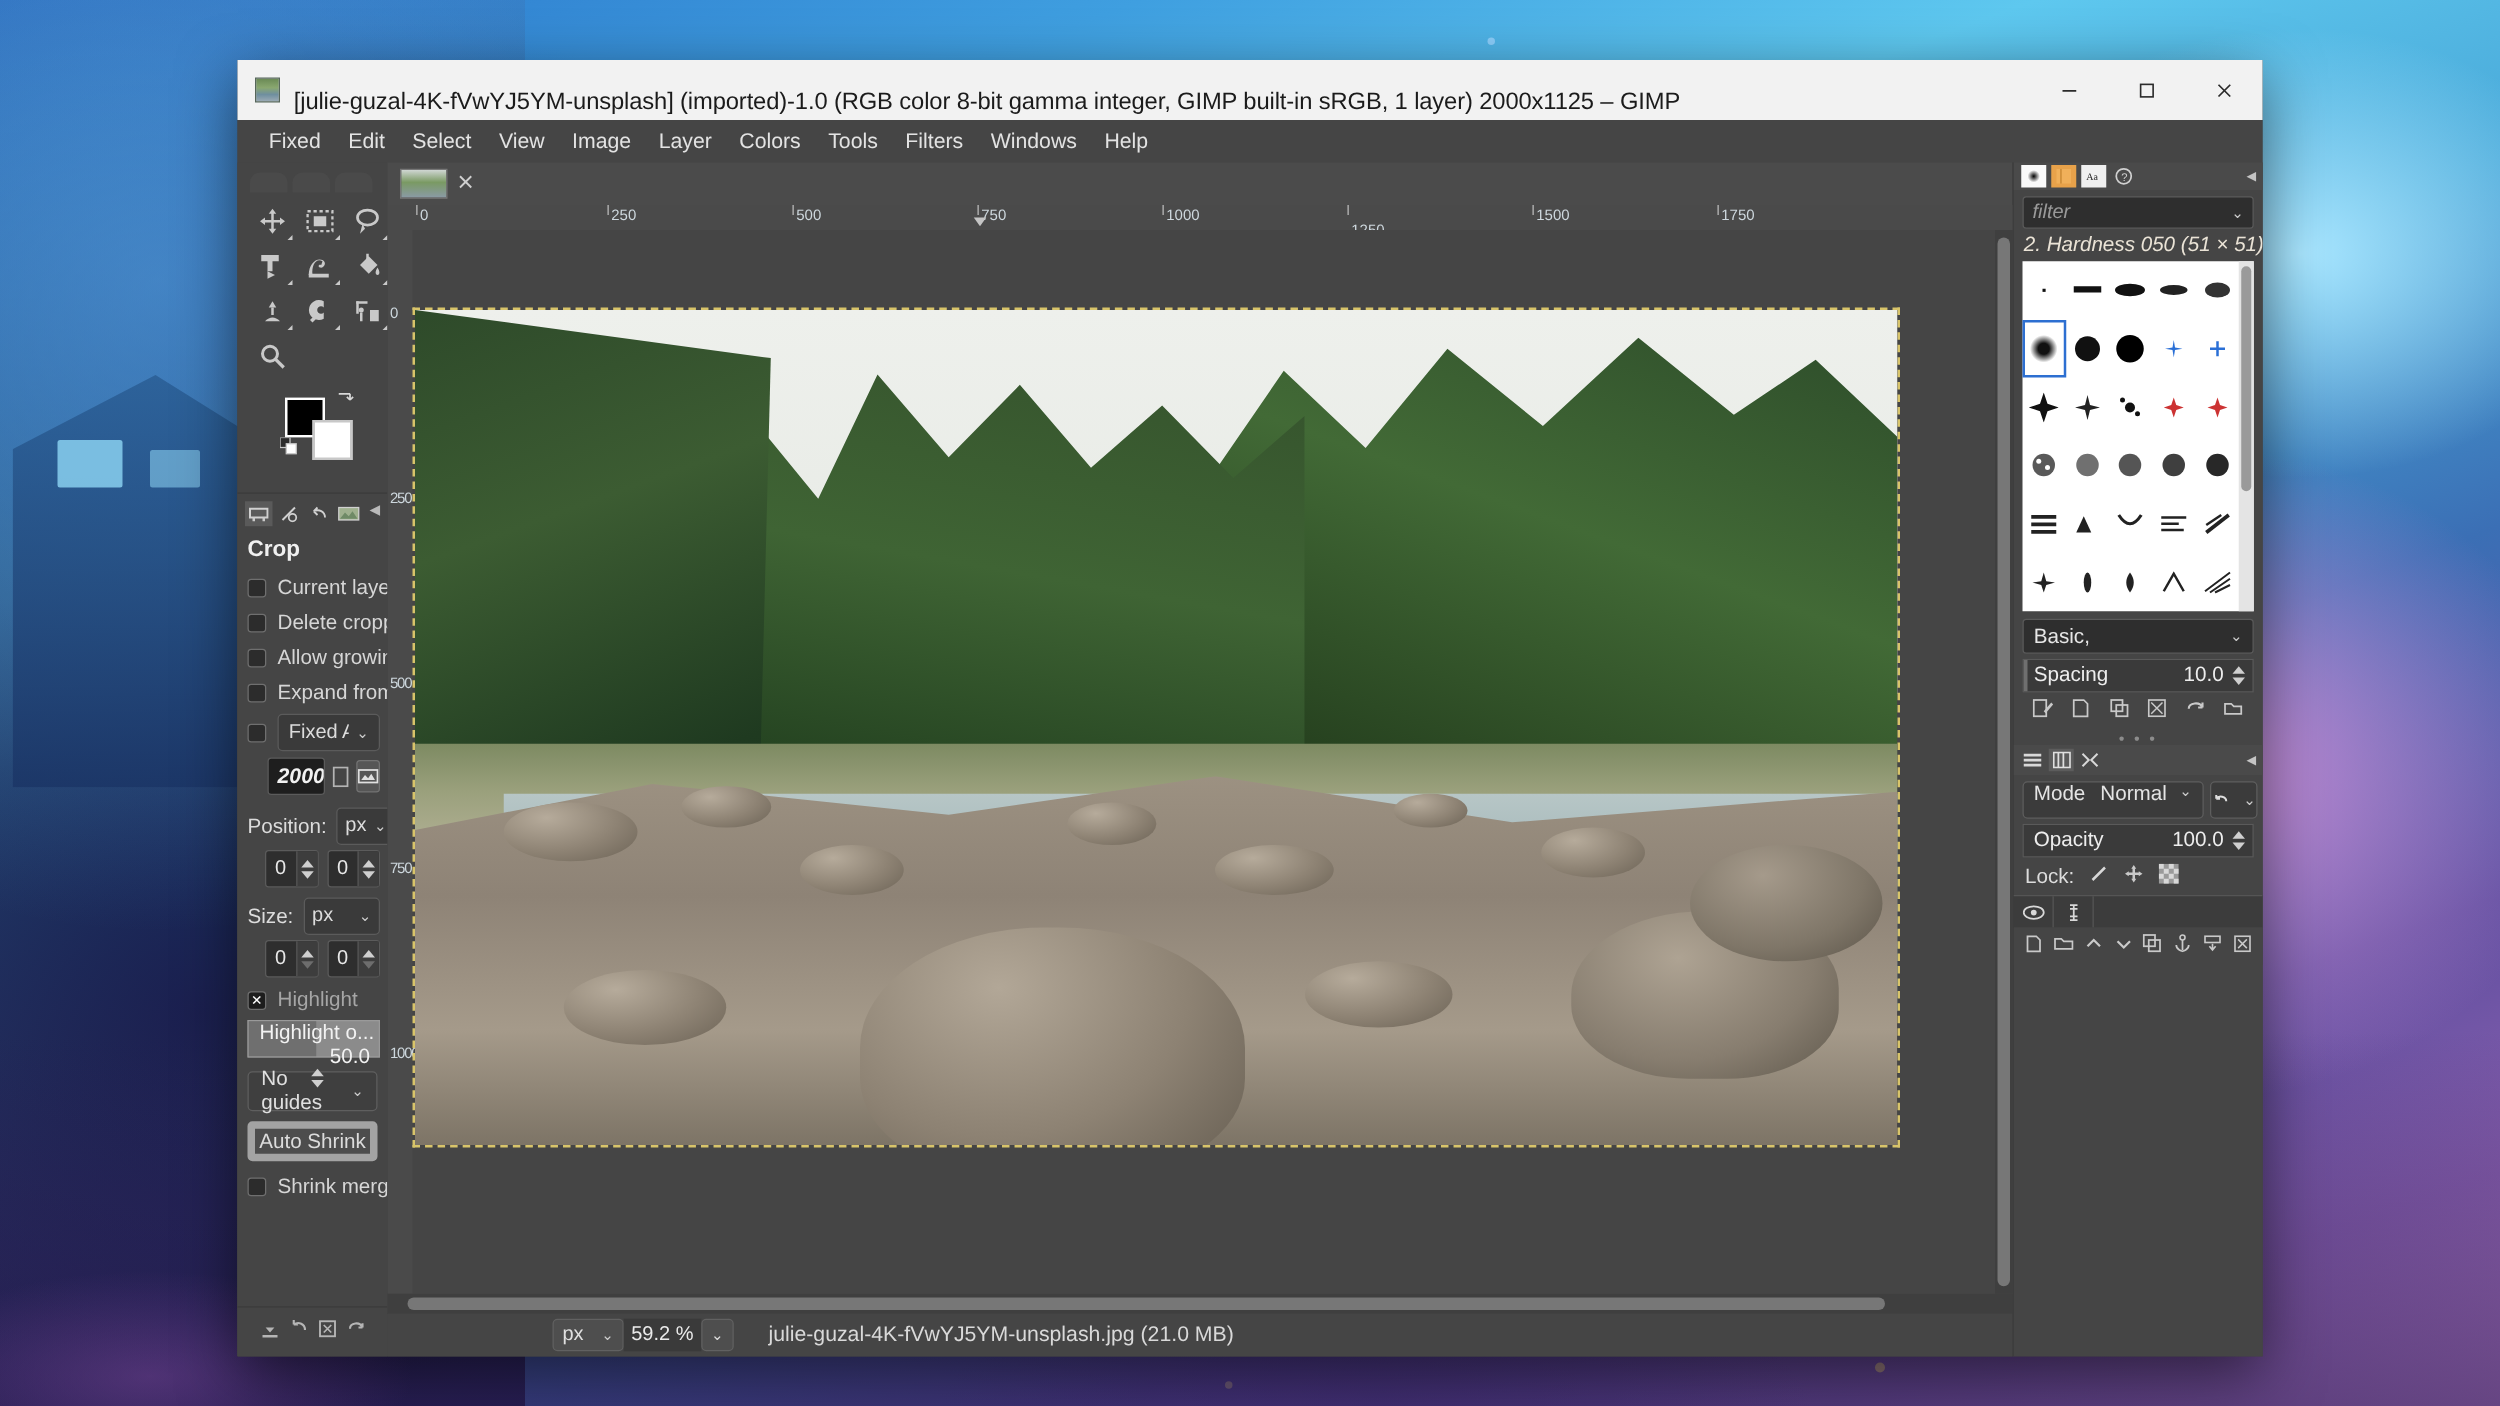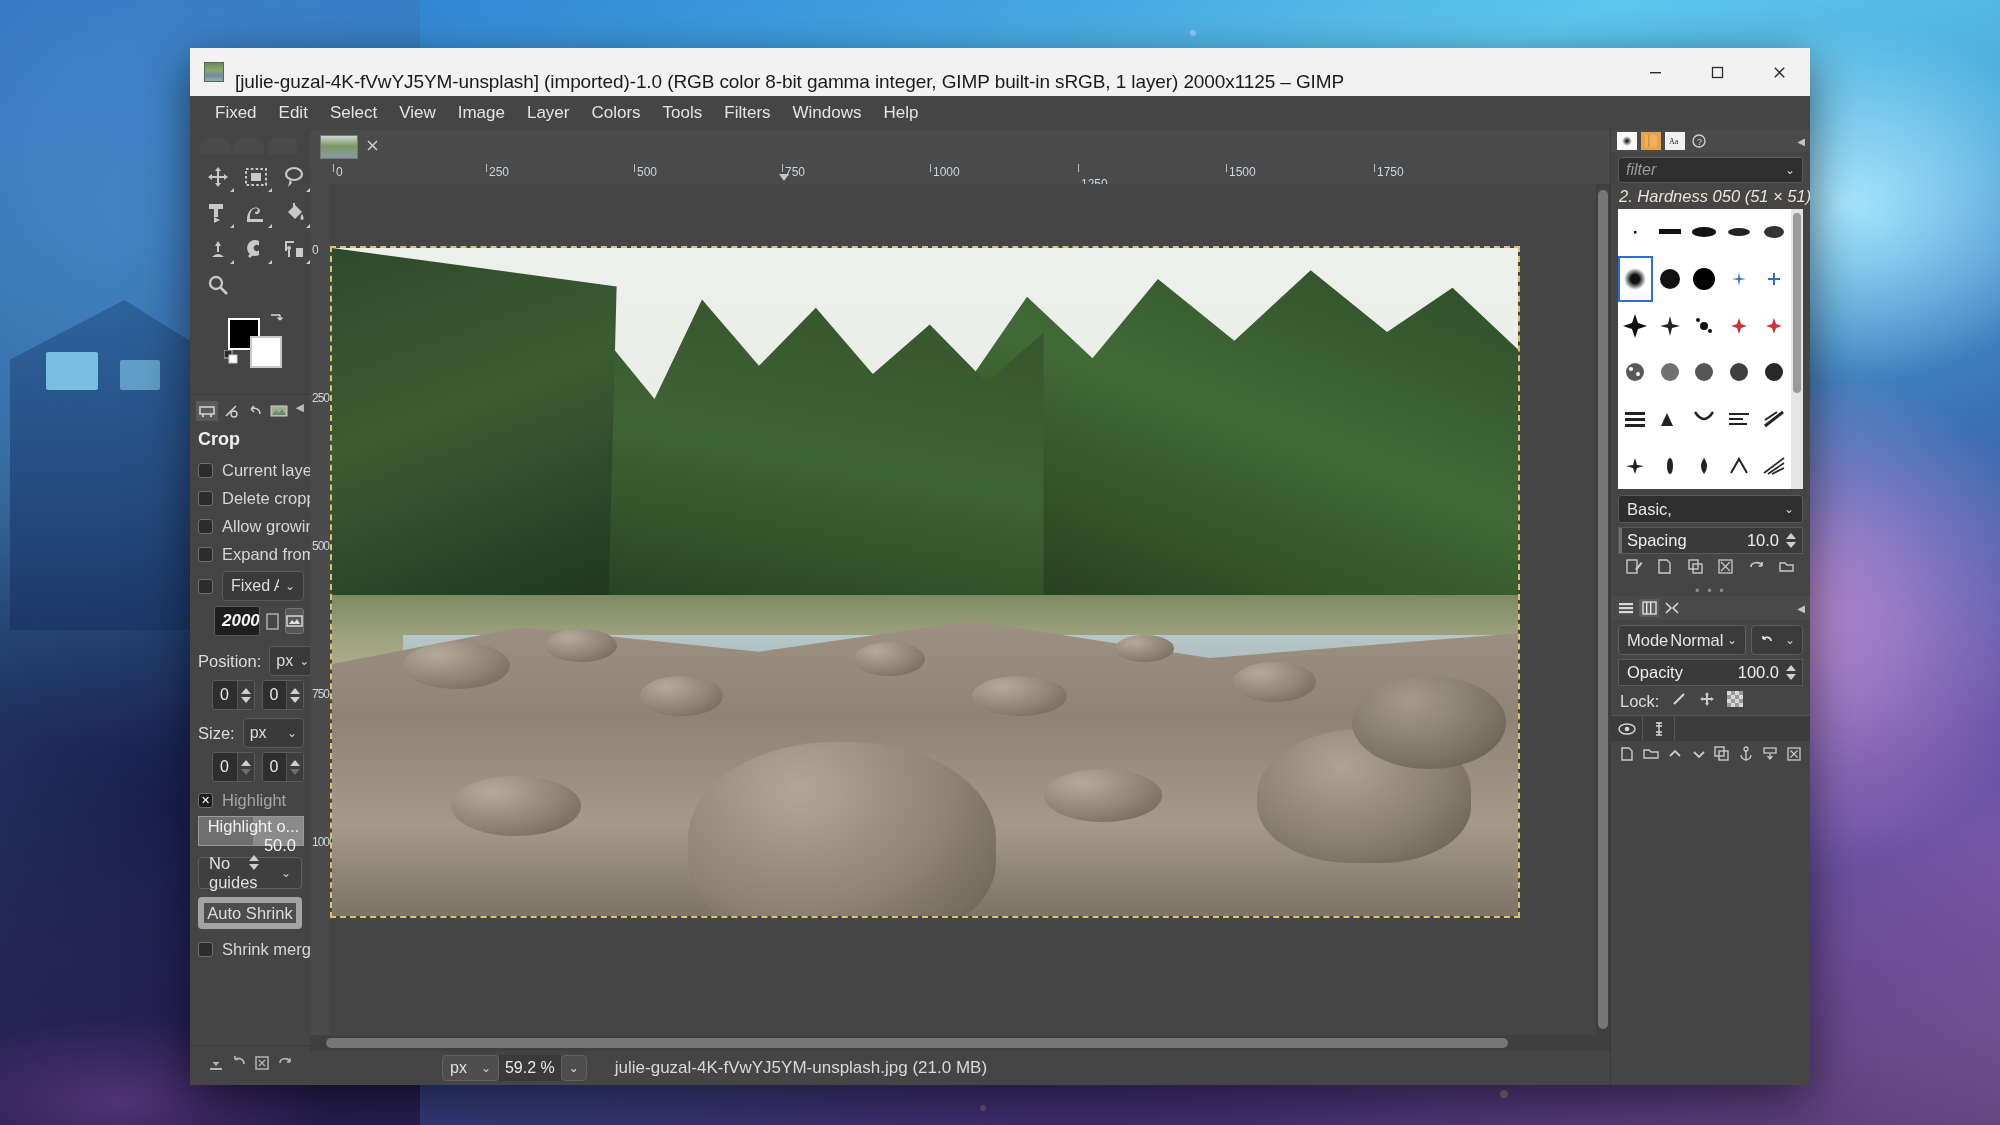--- a/index.html
+++ b/index.html
@@ -252,21 +252,21 @@
   #spacing-row{ margin:4px 7px 0 7px; height:27px; background:#3a3a3a; border:1px solid #5a5a5a;
      display:flex;align-items:center;padding:0 4px 0 8px;color:#ededed;font-size:16.5px;position:relative;}
   #spacing-row .sfill{position:absolute;left:0;top:0;bottom:0;width:3px;background:#6f6f6f;}
   #spacing-row .l{position:relative;z-index:2;}
   #spacing-row .v{position:relative;z-index:2;margin-left:auto;}
   #brush-btns{ height:30px; display:flex;align-items:center;justify-content:space-around; padding:0 8px;}
   #dock-grip{ height:12px; display:flex;align-items:center;justify-content:center;color:#8c8c8c;font-size:13px;letter-spacing:2px;}
   #layer-tabs{ height:24px; display:flex;align-items:center;gap:3px;padding-left:5px;background:#4a4a4a;}
   #mode-row{ margin:5px 7px 0 7px; display:flex; gap:5px;}
   #mode-box{ flex:1 1 auto; height:30px; background:#3b3b3b;border:1px solid #5e5e5e;border-radius:4px;
-     display:flex;align-items:center;padding:0 8px; color:#e4e4e4;font-size:16.5px;}
+     display:flex;align-items:flex-start;padding:0 8px; gap:10px; color:#e4e4e4;font-size:16.5px;}
   #mode-box .mv{ margin-left:2px;}
   #mode-box .chev{ margin-left:auto;}
   #revert-box{ width:52px;height:30px;background:#3b3b3b;border:1px solid #5e5e5e;border-radius:4px;
      display:flex;align-items:center;justify-content:center;gap:5px;color:#dedede;}
   #opacity-row{ margin:4px 7px 0 7px; height:27px; background:#3a3a3a;border:1px solid #5a5a5a;
      display:flex;align-items:center;padding:0 4px 0 8px;color:#ededed;font-size:16.5px;}
   #opacity-row .v{ margin-left:auto;}
   #lock-row{ display:flex;align-items:center;gap:12px;padding:5px 0 4px 9px;color:#dcdcdc;font-size:16.5px;}
   #layer-head{ height:26px; display:flex; align-items:center; background:#3c3c3c; border-top:1px solid #555;}
   .lh-cell{ width:32px;height:100%;display:flex;align-items:center;justify-content:center;border-right:1px solid #555;}

